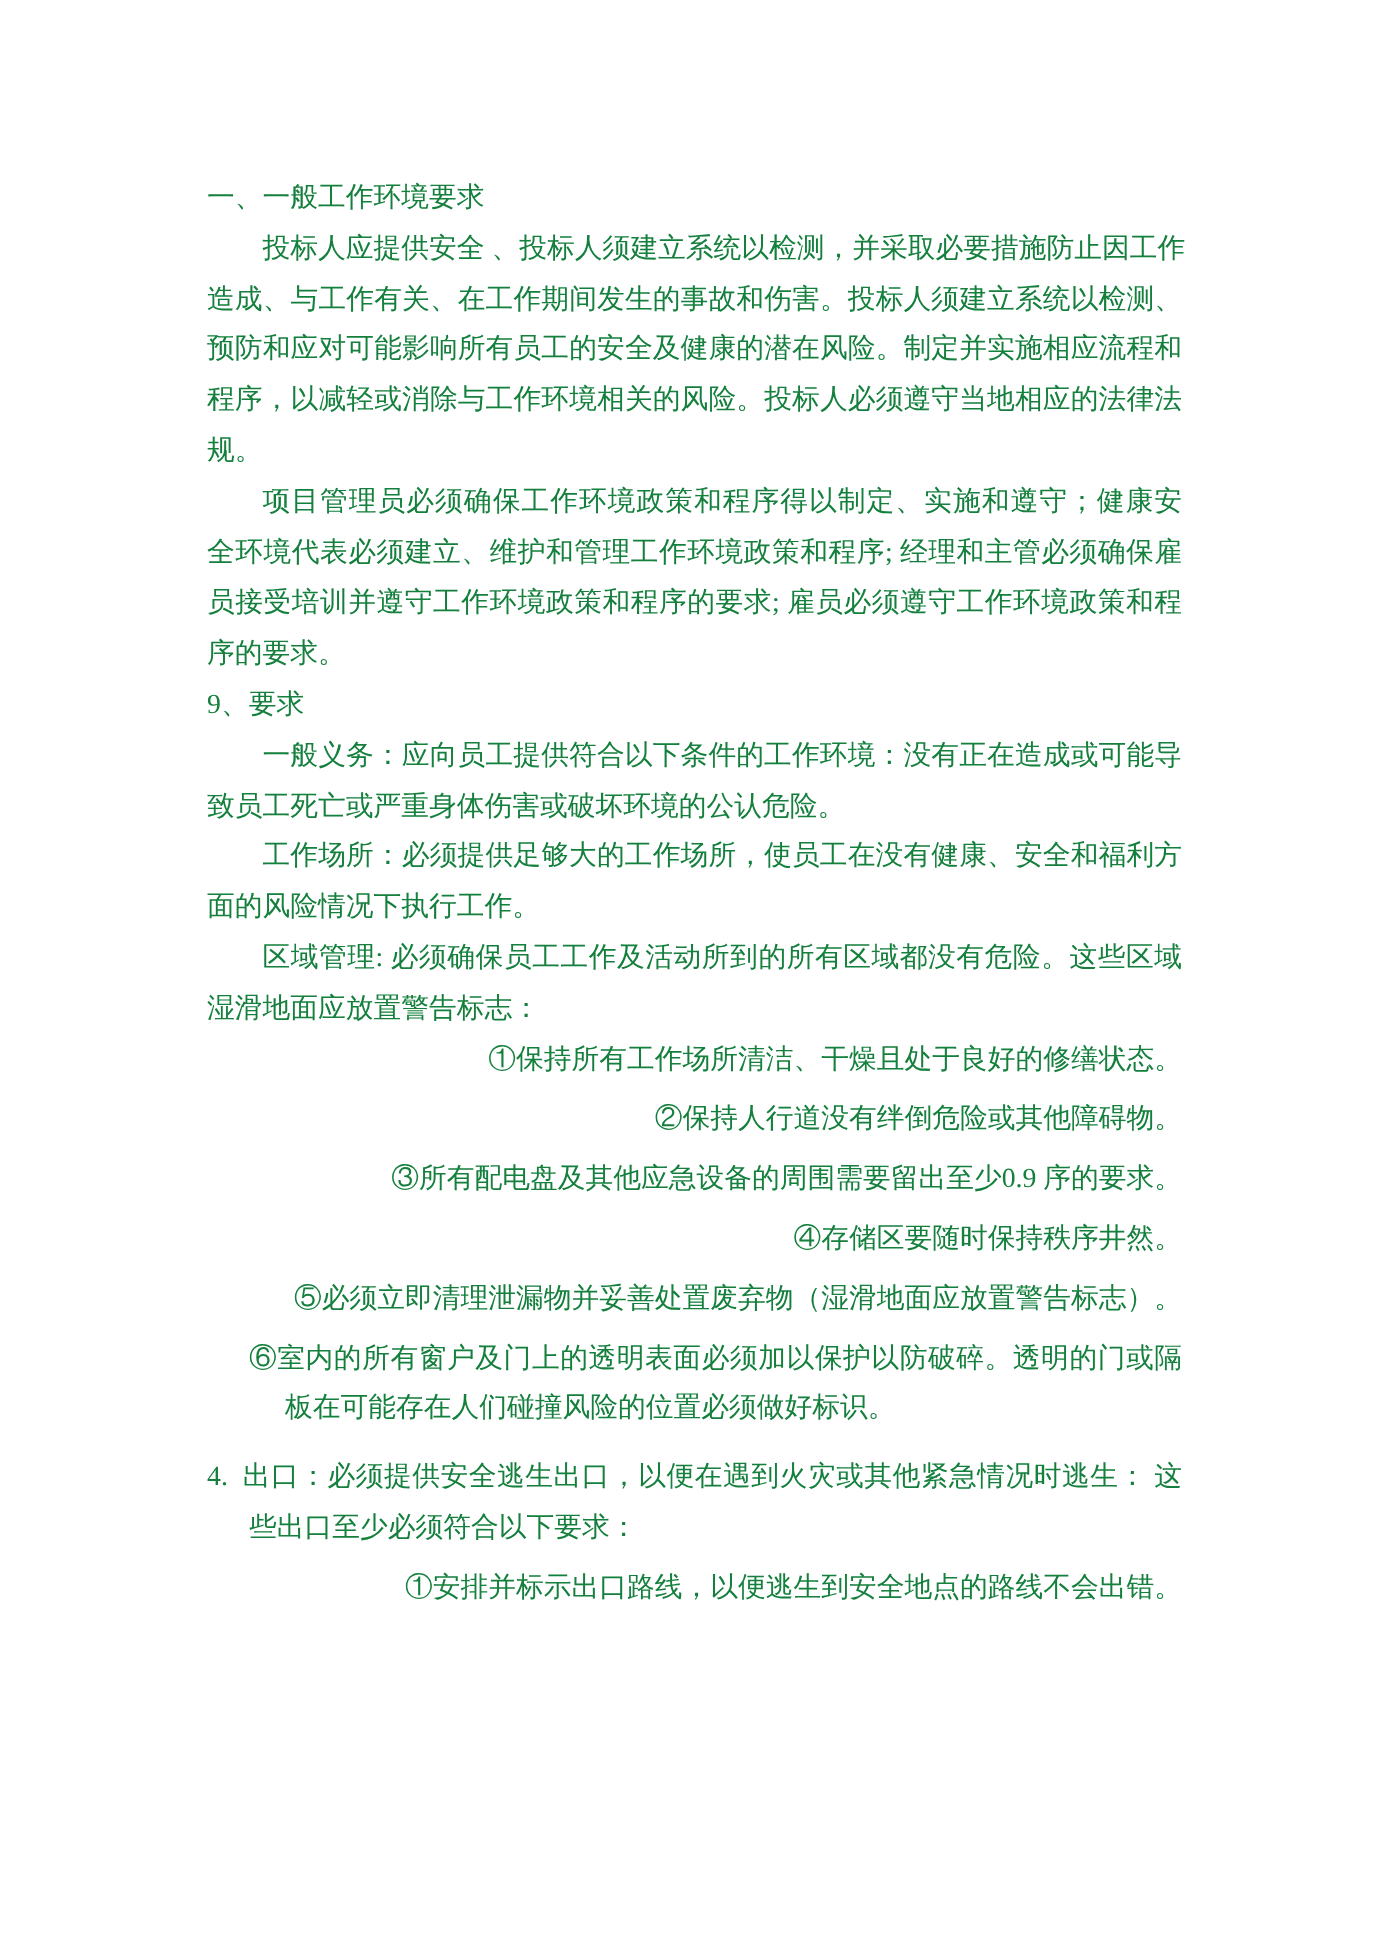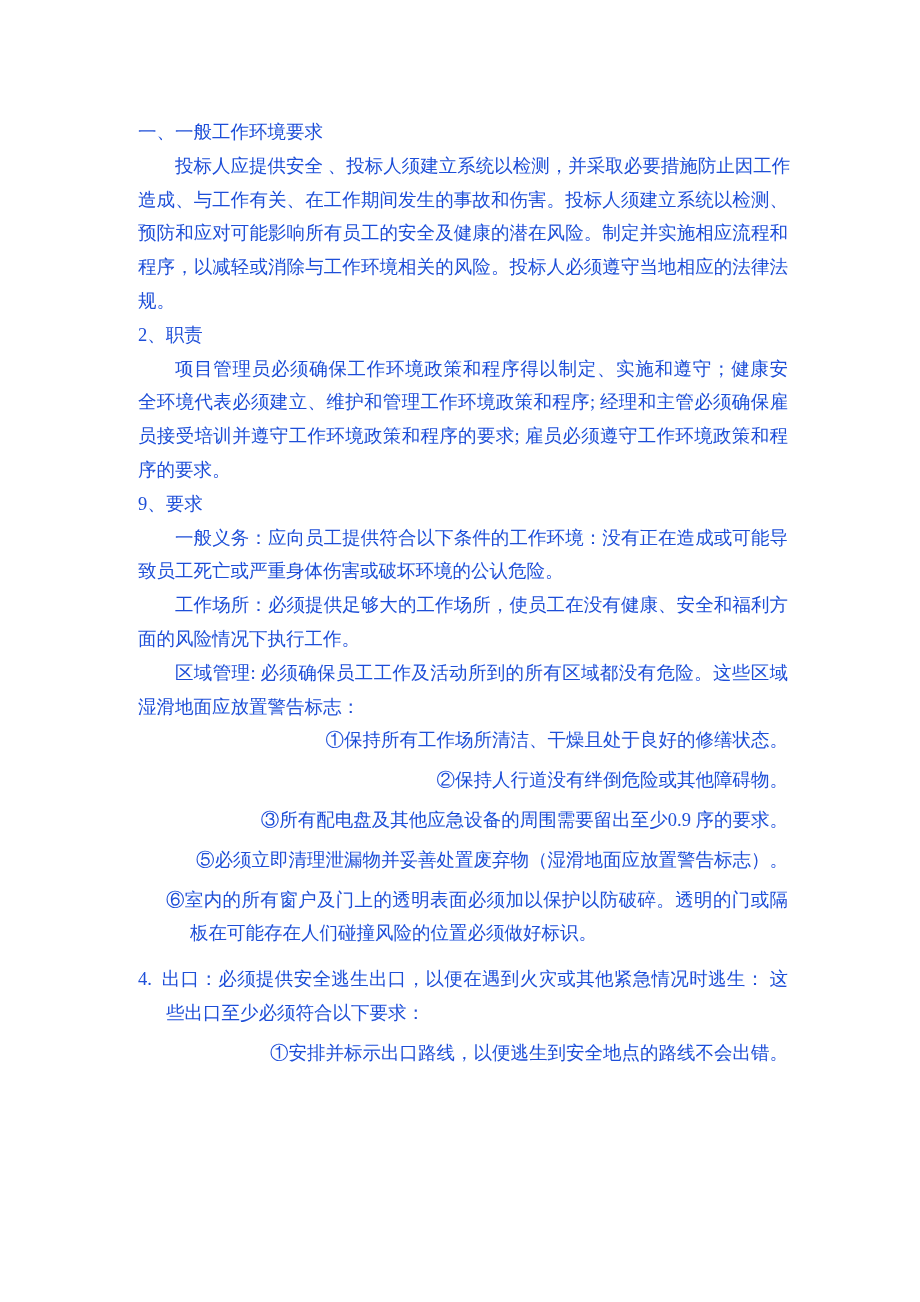--- a/index.html
+++ b/index.html
@@ -12,21 +12,21 @@
     width: 920px;
     height: 1302px;
     background: #ffffff;
     overflow: hidden;
   }
   .doc-body {
     position: absolute;
     left: 138px;
     top: 116px;
     width: 650px;
-    color: #1d4ed8;
+    color: #15803d;
     font-family: "Liberation Serif", "DejaVu Serif", serif;
     font-size: 18.5px;
     line-height: 33.8px;
     font-weight: normal;
   }
   
   .line { white-space: nowrap; }
   
   .j { text-align: justify; text-align-last: justify; }
   
@@ -46,35 +46,35 @@
 <body>
 
 <div class="page">
   <div class="doc-body">
       <div class="line h">一、一般工作环境要求</div>
       <div class="line i2 j">投标人应提供安全 、投标人须建立系统以检测，并采取必要措施防止因工作</div>
       <div class="line j">造成、与工作有关、在工作期间发生的事故和伤害。投标人须建立系统以检测、</div>
       <div class="line j">预防和应对可能影响所有员工的安全及健康的潜在风险。制定并实施相应流程和</div>
       <div class="line j">程序，以减轻或消除与工作环境相关的风险。投标人必须遵守当地相应的法律法</div>
       <div class="line p">规。</div>
-      <div class="line h">2、职责</div>
       <div class="line i2 j">项目管理员必须确保工作环境政策和程序得以制定、实施和遵守；健康安</div>
       <div class="line j">全环境代表必须建立、维护和管理工作环境政策和程序; 经理和主管必须确保雇</div>
       <div class="line j">员接受培训并遵守工作环境政策和程序的要求; 雇员必须遵守工作环境政策和程</div>
       <div class="line p">序的要求。</div>
       <div class="line h">9、要求</div>
       <div class="line i2 j">一般义务：应向员工提供符合以下条件的工作环境：没有正在造成或可能导</div>
       <div class="line p">致员工死亡或严重身体伤害或破坏环境的公认危险。</div>
       <div class="line i2 j">工作场所：必须提供足够大的工作场所，使员工在没有健康、安全和福利方</div>
       <div class="line p">面的风险情况下执行工作。</div>
       <div class="line i2 j">区域管理: 必须确保员工工作及活动所到的所有区域都没有危险。这些区域</div>
       <div class="line p">湿滑地面应放置警告标志：</div>
       <div class="line c">①保持所有工作场所清洁、干燥且处于良好的修缮状态。</div>
       <div class="line c m">②保持人行道没有绊倒危险或其他障碍物。</div>
       <div class="line c m">③所有配电盘及其他应急设备的周围需要留出至少0.9 序的要求。</div>
+      <div class="line c m">④存储区要随时保持秩序井然。</div>
       <div class="line c m">⑤必须立即清理泄漏物并妥善处置废弃物（湿滑地面应放置警告标志）。</div>
       <div class="line c m j">⑥室内的所有窗户及门上的透明表面必须加以保护以防破碎。透明的门或隔</div>
       <div class="line cc">板在可能存在人们碰撞风险的位置必须做好标识。</div>
       <div class="line n4 j">4.&nbsp;&nbsp;出口：必须提供安全逃生出口，以便在遇到火灾或其他紧急情况时逃生：&nbsp;这</div>
       <div class="line c2">些出口至少必须符合以下要求：</div>
       <div class="line c m">①安排并标示出口路线，以便逃生到安全地点的路线不会出错。</div>
     </div>
 </div>
 
 </body></html>

